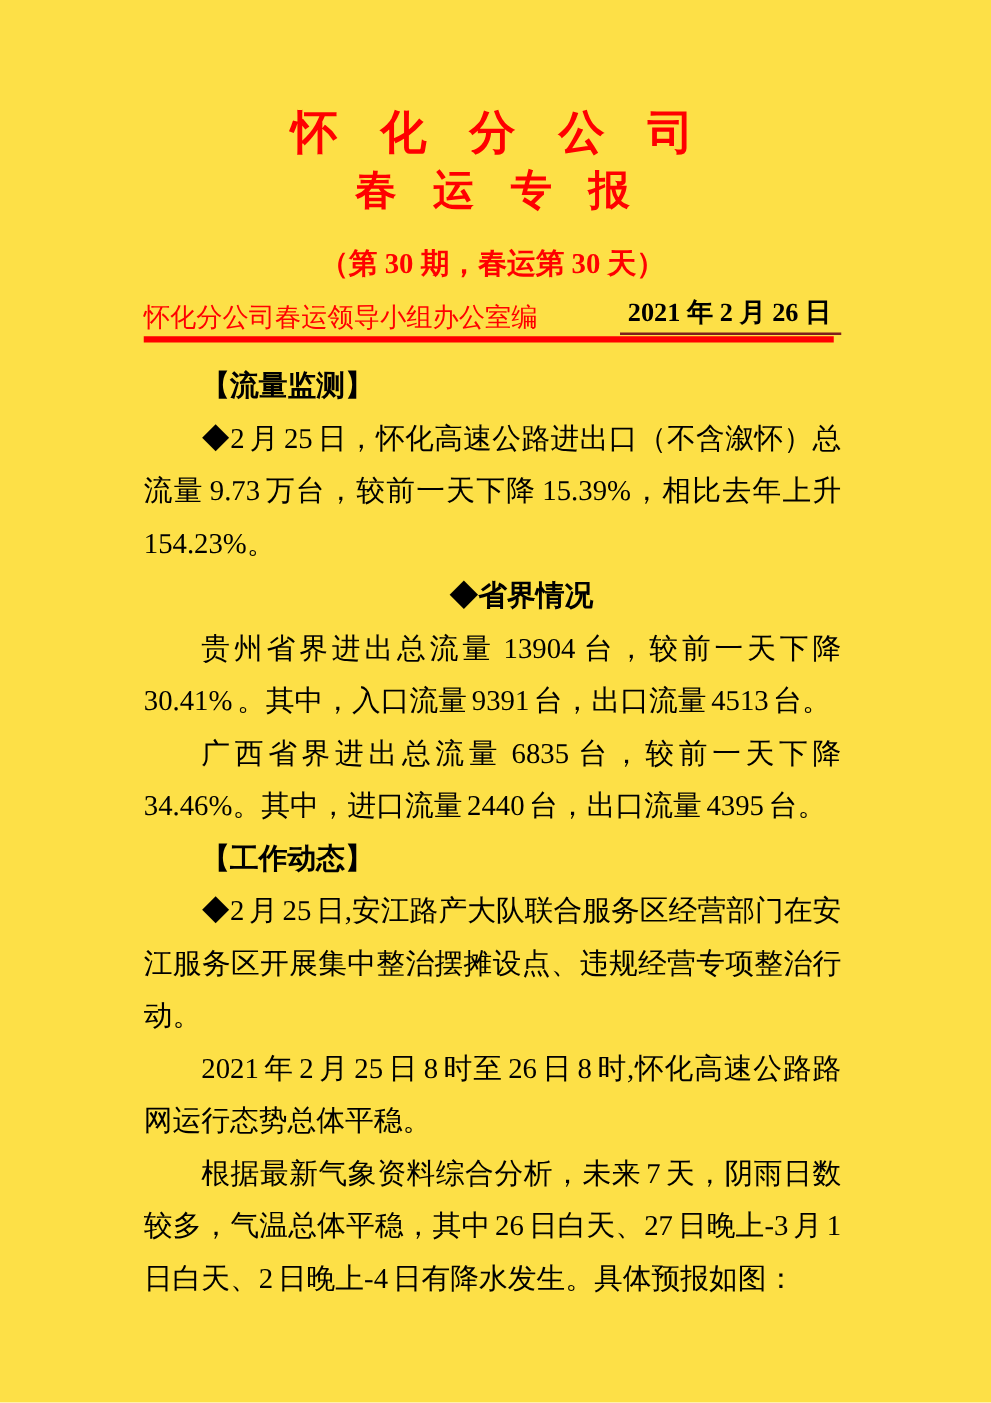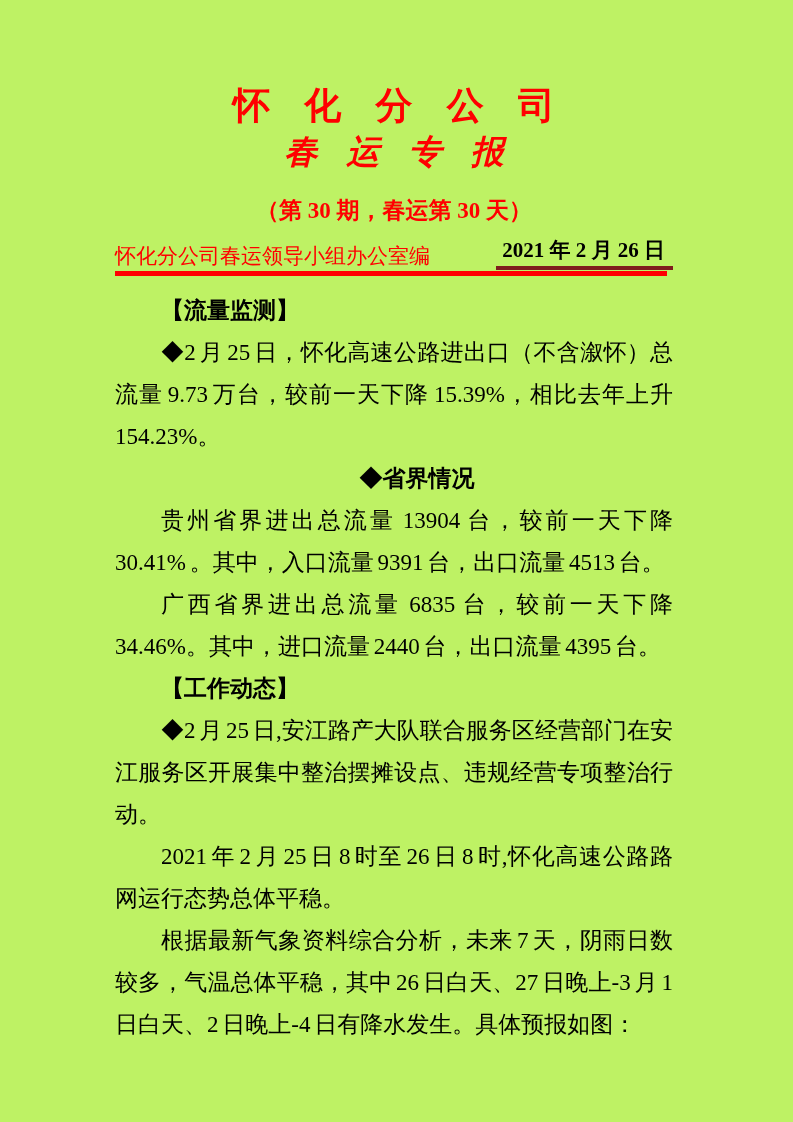--- a/index.html
+++ b/index.html
@@ -7,21 +7,21 @@
     width:793px; height:1122px;
     font-family:"Liberation Serif", serif;
     color:#000;
     overflow:hidden;
   }
   .page {
     position:relative;
     width:793px; height:1122px;
     box-sizing:border-box;
     padding:84px 0 0 115px;
-    background:#bef264;
+    background:#fde047;
   }
   .content { width:558px; }
 
   
   .title1 {
     font-family:"Liberation Sans", sans-serif;
     font-weight:bold;
     font-size:37px;
     line-height:44px;
     letter-spacing:12px;
@@ -34,21 +34,20 @@
     font-family:"Liberation Sans", sans-serif;
     font-weight:bold;
     font-size:33px;
     line-height:40px;
     letter-spacing:10px;
     text-align:center;
     color:#ff0000;
     text-indent:10px;
     margin-top:4px;
     white-space:nowrap;
-    font-style:italic;
   }
   .issue {
     font-weight:bold;
     font-size:23px;
     line-height:29px;
     text-align:center;
     color:#ff0000;
     margin-top:24px;
     white-space:nowrap;
   }
@@ -62,21 +61,21 @@
   .editor {
     color:#ff0000;
     font-weight:normal;
     font-size:21px;
     white-space:nowrap;
   }
   .date {
     color:#000;
     font-weight:bold;
     font-size:21px;
-    border-bottom:4px solid #7f1d1d;
+    border-bottom:2px solid #7f1d1d;
     padding:0 8px 2px 6px;
     white-space:nowrap;
     text-align:right;
   }
   .rule {
     width:552px;
     height:5px;
     background:#ff0000;
     margin-top:1px;
   }

